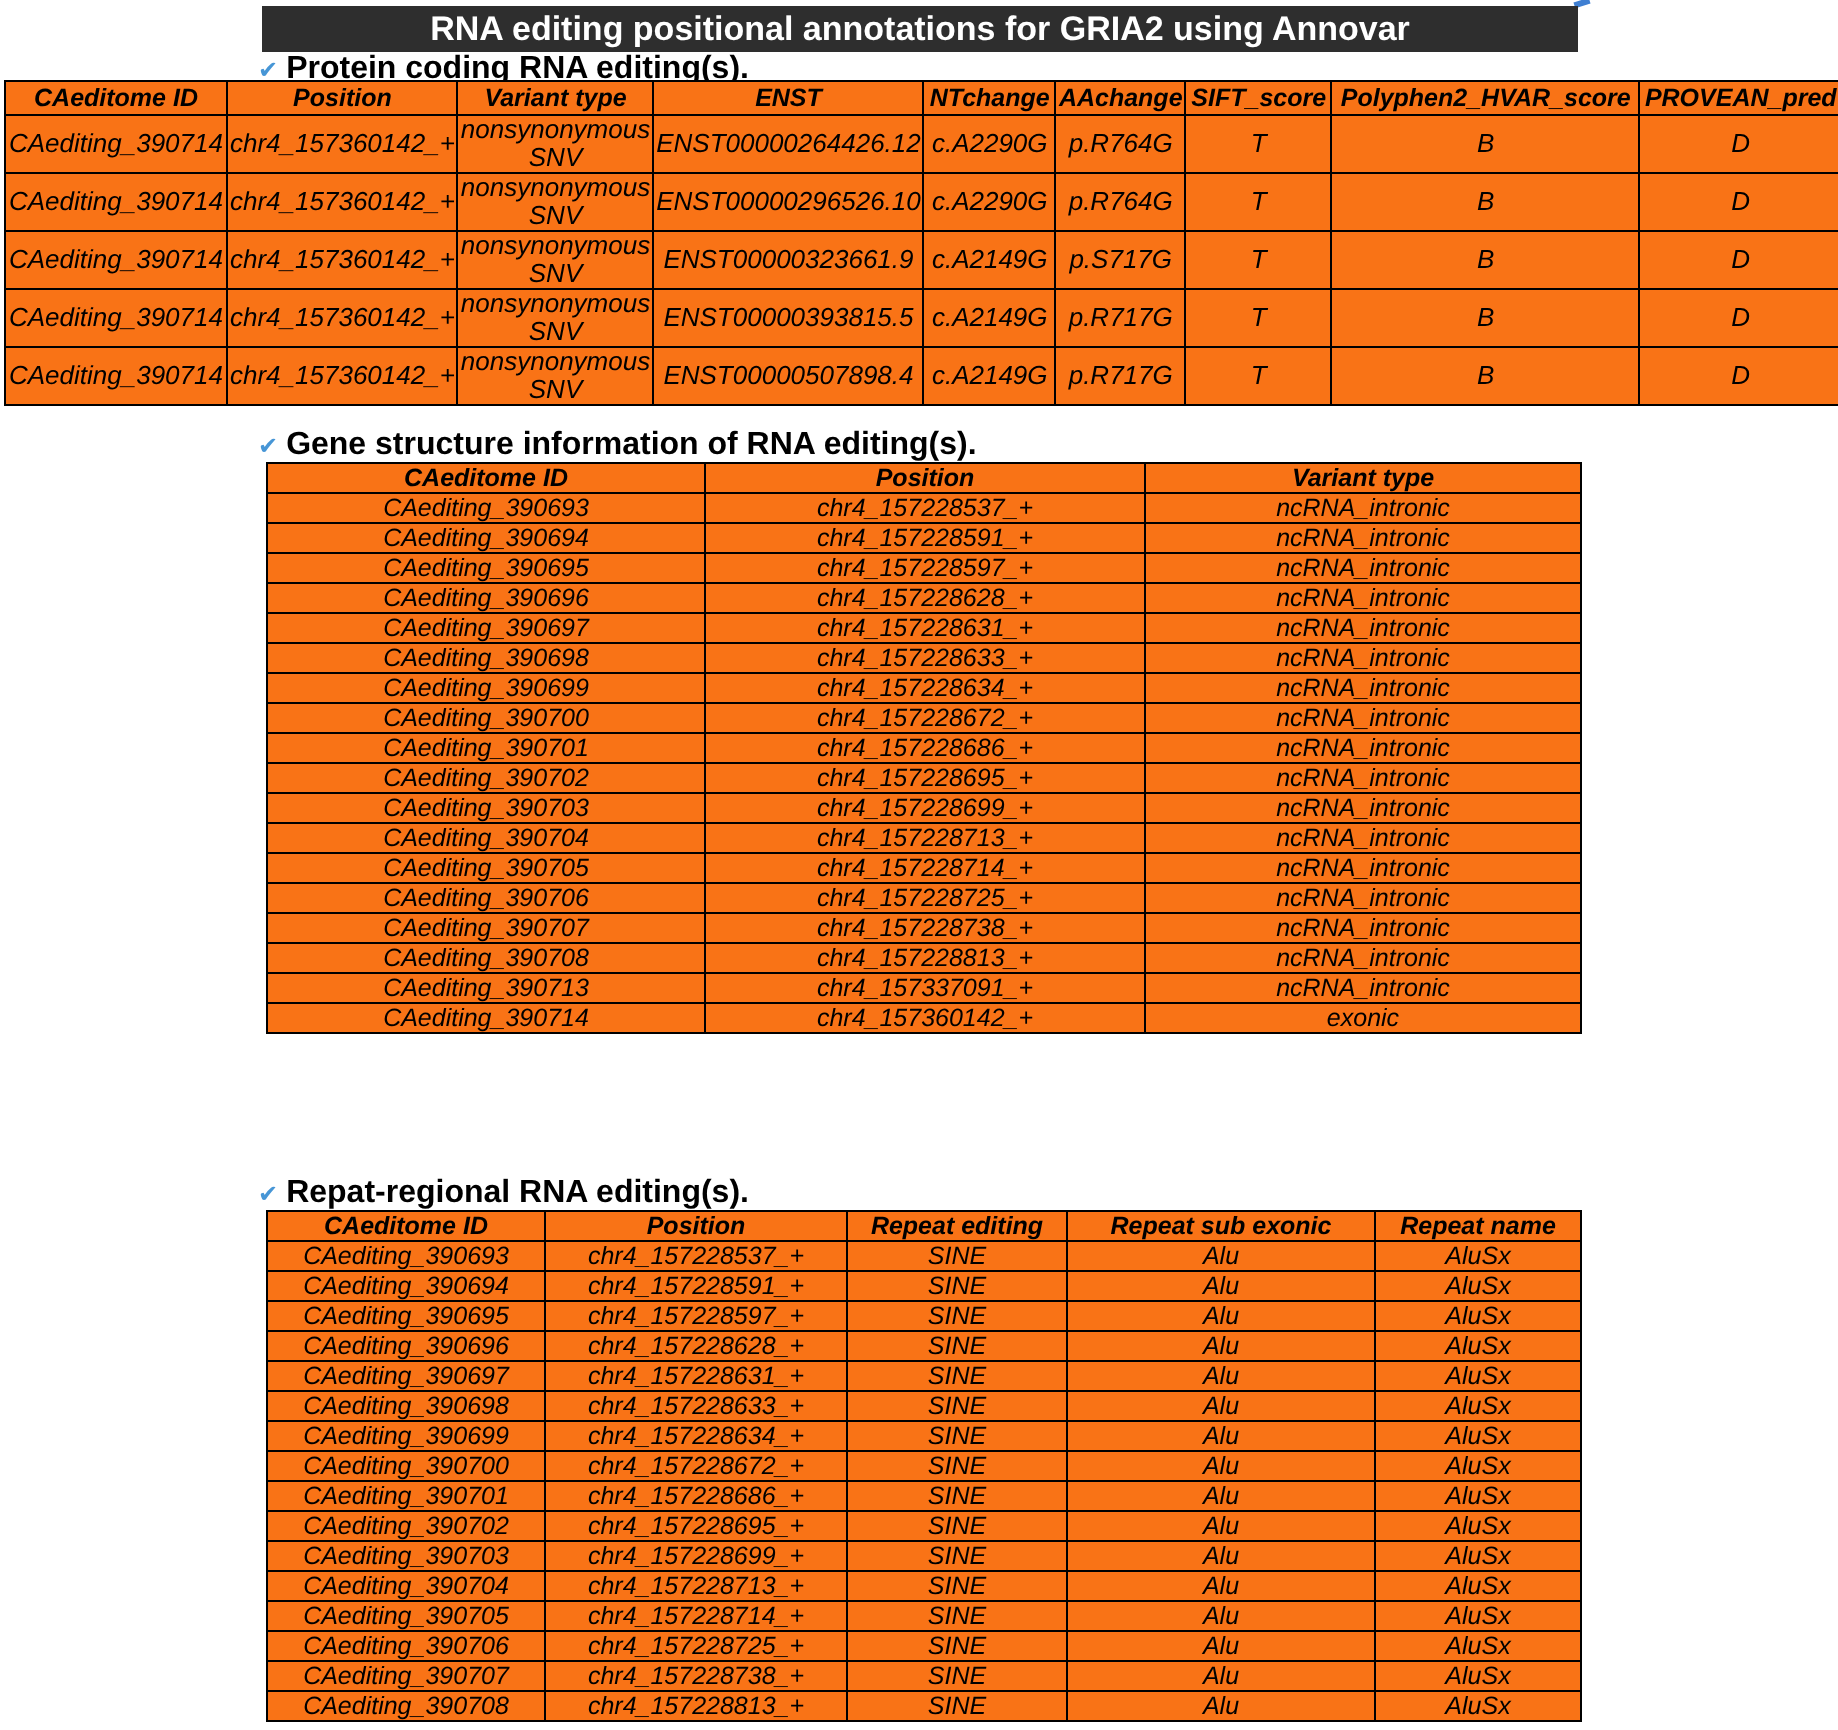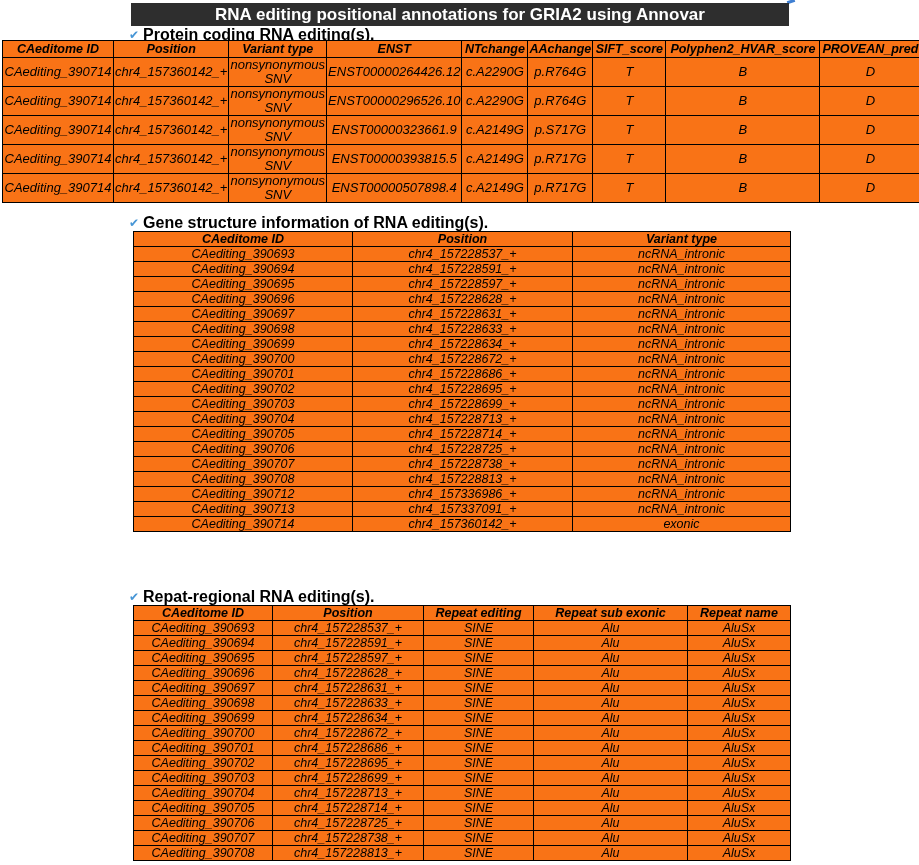--- a/index.html
+++ b/index.html
@@ -224,25 +224,20 @@
             <td>CAediting_390707</td>
             <td>chr4_157228738_+</td>
             <td>ncRNA_intronic</td>
           </tr>
           <tr>
             <td>CAediting_390708</td>
             <td>chr4_157228813_+</td>
             <td>ncRNA_intronic</td>
           </tr>
           <tr>
-            <td>CAediting_390712</td>
-            <td>chr4_157336986_+</td>
-            <td>ncRNA_intronic</td>
-          </tr>
-          <tr>
             <td>CAediting_390713</td>
             <td>chr4_157337091_+</td>
             <td>ncRNA_intronic</td>
           </tr>
           <tr>
             <td>CAediting_390714</td>
             <td>chr4_157360142_+</td>
             <td>exonic</td>
           </tr>
         </tbody>

